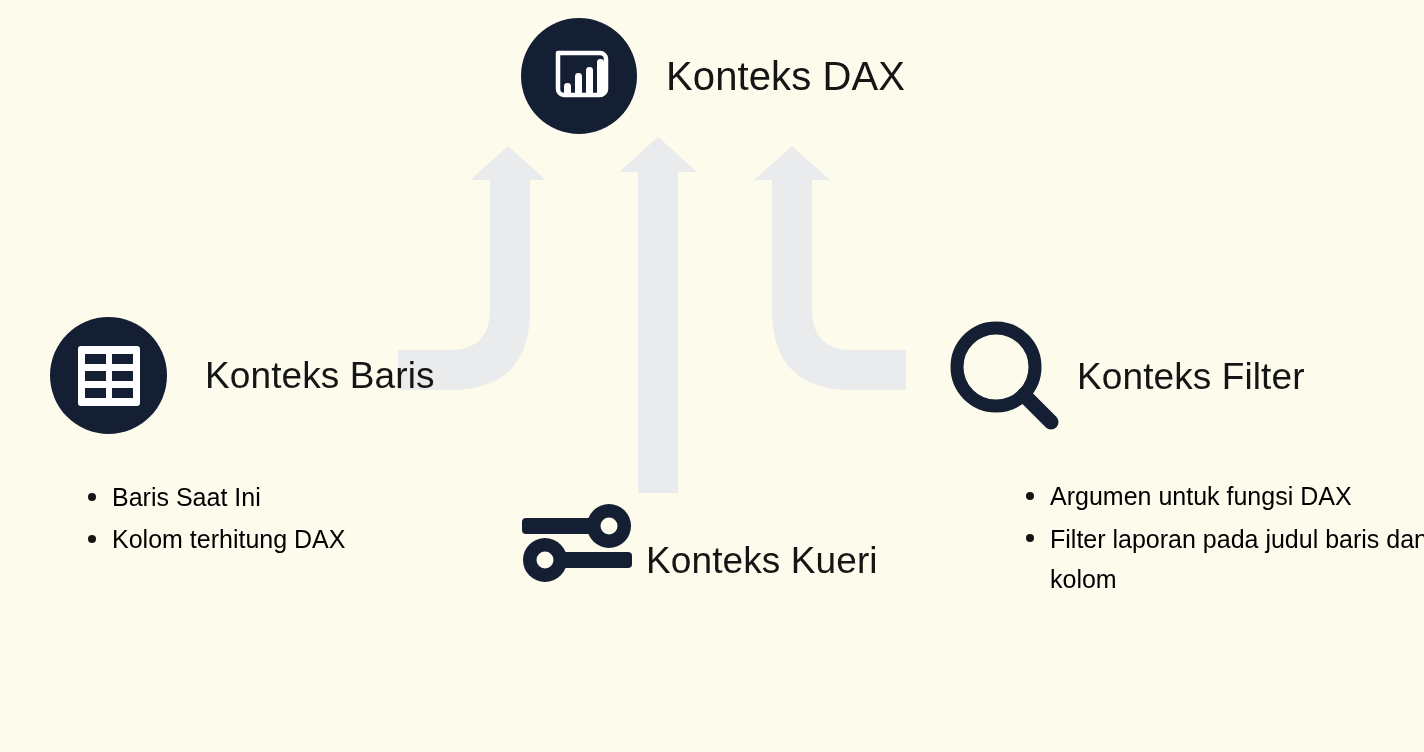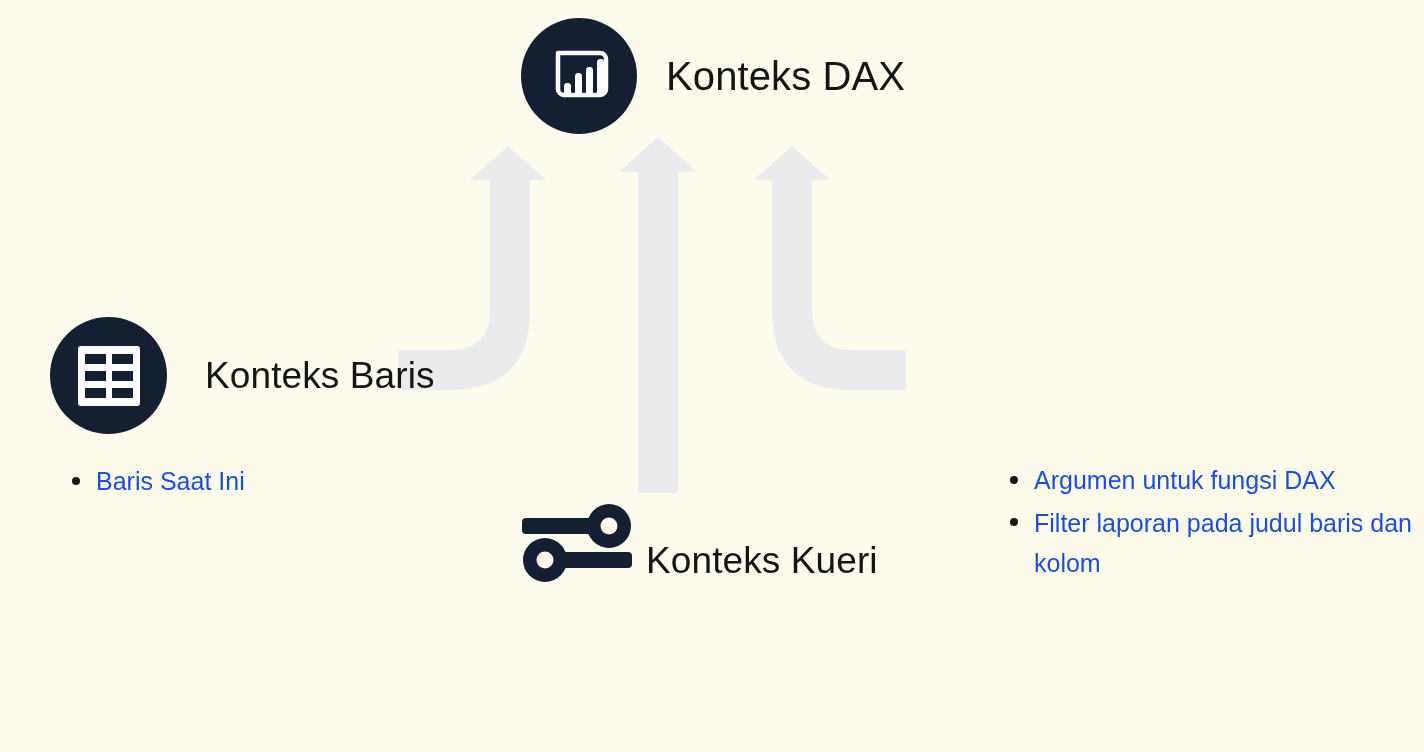--- a/index.html
+++ b/index.html
@@ -41,24 +41,24 @@
     flex: none;
   }
   .node-title {
     color: #151515;
     font-weight: 400;
     white-space: nowrap;
     letter-spacing: 0.1px;
   }
   .bullets {
     position: absolute;
-    margin: 0;
+    margin: 16px;
     padding: 0;
     list-style: none;
-    color: #1d4ed8;
+    color: #000000;
   }
   .bullets li {
     position: relative;
     padding-left: 34px;
     margin: 0 0 2px 0;
   }
   .bullets li::before {
     content: "";
     position: absolute;
     left: 10px;
@@ -209,22 +209,32 @@
         <rect x="35" y="26" width="21" height="10" fill="#141f33"></rect>
         <rect x="8" y="43" width="21" height="10" fill="#141f33"></rect>
         <rect x="35" y="43" width="21" height="10" fill="#141f33"></rect>
       </svg>
     </div>
     <div class="node-title">Konteks Baris</div>
   </div>
 
   <ul class="bullets" id="bullets-baris">
     <li>Baris Saat Ini</li>
+    <li>Kolom terhitung DAX</li>
   </ul>
 
+  <div class="node" id="node-filter">
+    <div class="glass-wrap">
+      <svg width="122" height="122" viewBox="0 0 122 122">
+        <circle cx="55" cy="51" r="39" fill="none" stroke="#141f33" stroke-width="13"></circle>
+        <line x1="83" y1="79" x2="110" y2="106" stroke="#141f33" stroke-width="15" stroke-linecap="round"></line>
+      </svg>
+    </div>
+    <div class="node-title">Konteks Filter</div>
+  </div>
 
   <ul class="bullets" id="bullets-filter">
     <li>Argumen untuk fungsi DAX</li>
     <li>Filter laporan pada judul baris dan kolom</li>
   </ul>
 
   <div class="node" id="node-kueri">
     <div class="slider-wrap">
       <svg width="118" height="78" viewBox="0 0 118 78">
 

